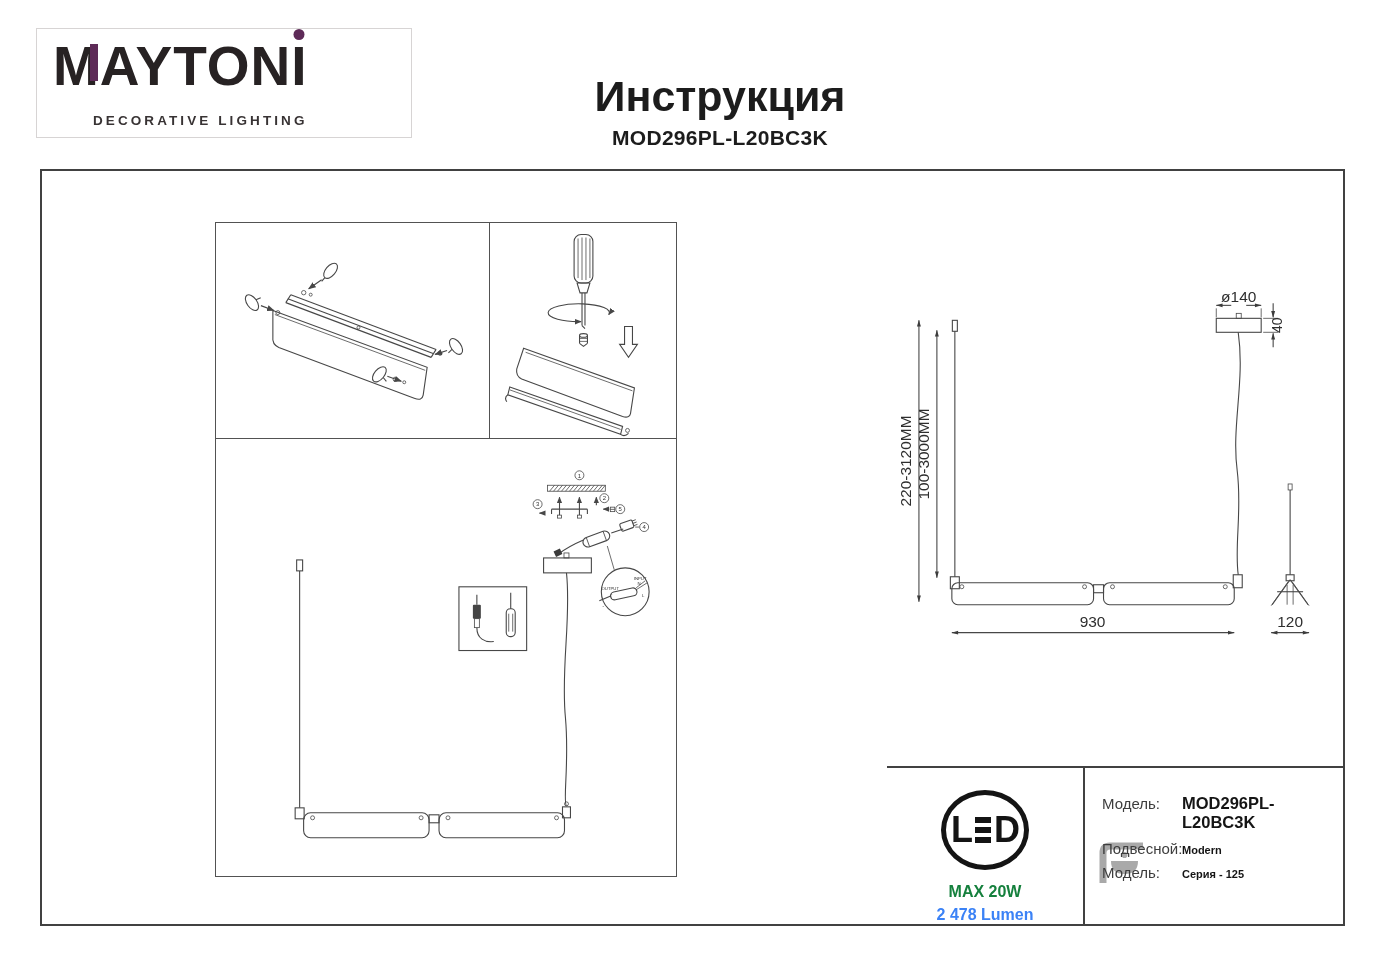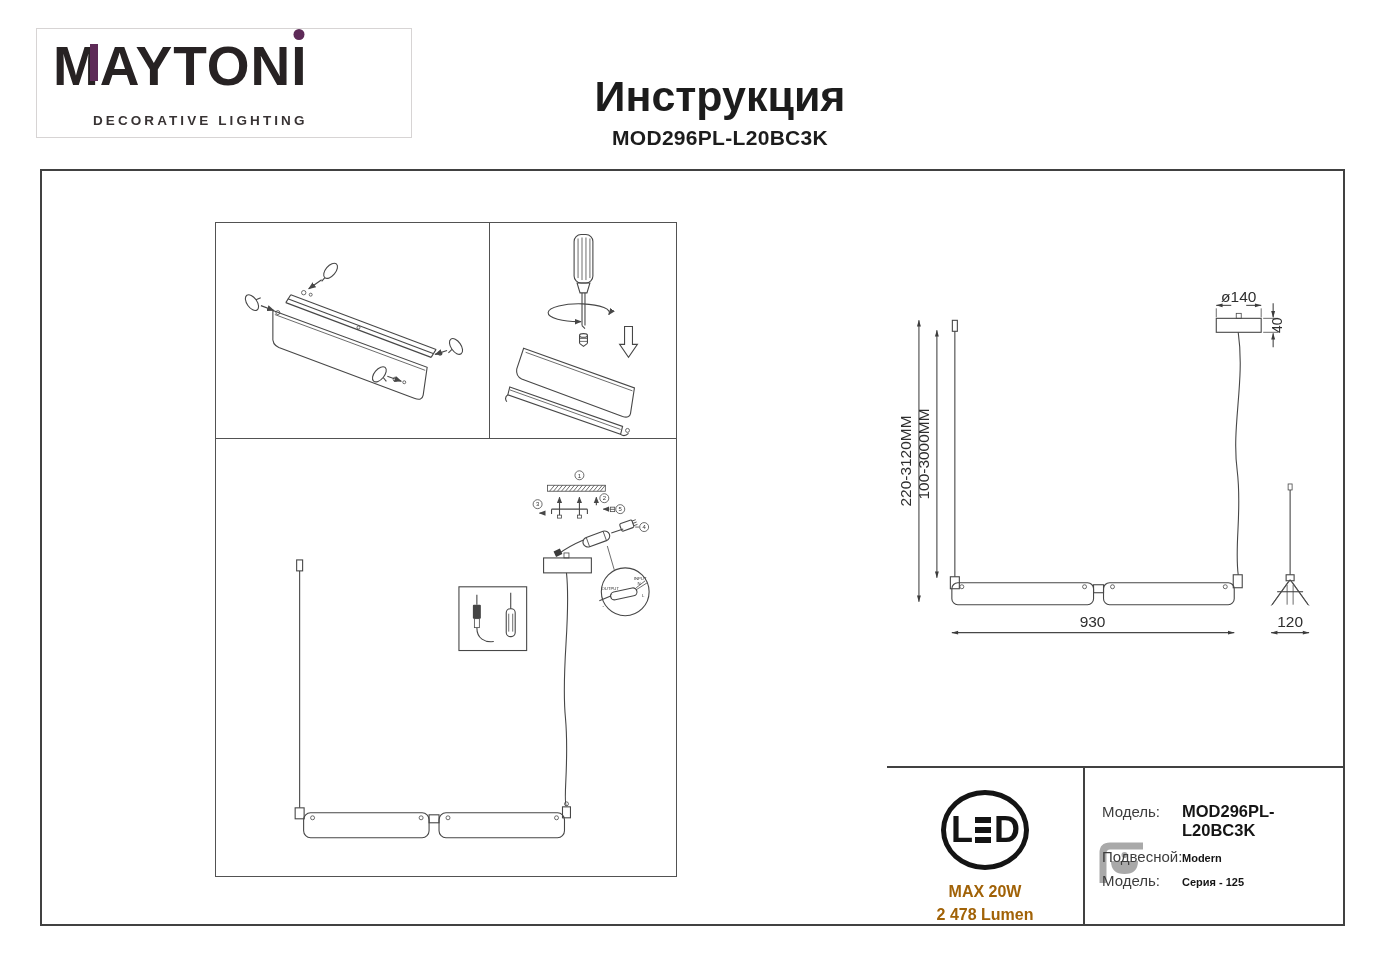--- a/index.html
+++ b/index.html
@@ -44,32 +44,32 @@
   .inner-box { position:absolute; left:173px; top:51px; width:462px; height:655px; border:1px solid #525252; }
   .cell { position:absolute; }
   .cell-a { left:0; top:0; width:274px; height:216px; border-right:1px solid #525252; border-bottom:1px solid #525252; }
   .cell-b { left:274px; top:0; right:0; height:216px; border-bottom:1px solid #525252; }
   .cell-c { left:0; top:216px; right:0; bottom:0; }
   .cell svg, .dim-area svg { display:block; width:100%; height:100%; }
 
   .dim-area  { position:absolute; left:0; top:0; width:100%; height:595px; }
   .info-area { position:absolute; left:0; top:595px; width:100%; bottom:0; border-top:2px solid #414141; display:flex; }
   .led-cell  { width:198px; border-right:2px solid #414141; display:flex; flex-direction:column; align-items:center; }
-  .spec-cell { flex:1; position:relative; padding:34px 0 0 17px; }
+  .spec-cell { flex:1; position:relative; padding:26px 0 0 17px; }
 
   
   .led-logo {
     width:88px; height:88px; border:5px solid #141414; border-radius:50%;
     display:flex; align-items:center; justify-content:center; gap:3px; margin-top:22px;
   }
   .led-letter { font-size:36px; font-weight:bold; color:#141414; line-height:1; letter-spacing:-1px; }
   .led-e { display:flex; flex-direction:column; gap:4px; }
   .led-e i { display:block; width:16px; height:6px; background:#141414; }
-  .max-power { margin-top:13px; font-size:16px; font-weight:bold; color:#a16207; }
-  .lumen     { margin-top:5px;  font-size:16px; font-weight:bold; color:#a16207; }
+  .max-power { margin-top:13px; font-size:16px; font-weight:bold; color:#15803d; }
+  .lumen     { margin-top:5px;  font-size:16px; font-weight:bold; color:#3b82f6; }
 
   
   .spec-row { display:flex; align-items:baseline; margin-bottom:7.5px; position:relative; z-index:2; }
   .spec-label { width:80px; flex-shrink:0; font-size:15px; color:#3d3d3d; }
   .spec-value { font-size:11px; font-weight:bold; color:#151515; }
   .spec-row.model .spec-value { font-size:16.5px; }
   .pendant-icon { position:absolute; left:12px; top:72px; z-index:1; }
 
   
   svg .ln   { stroke:#474747; stroke-width:1.1; fill:none; }

